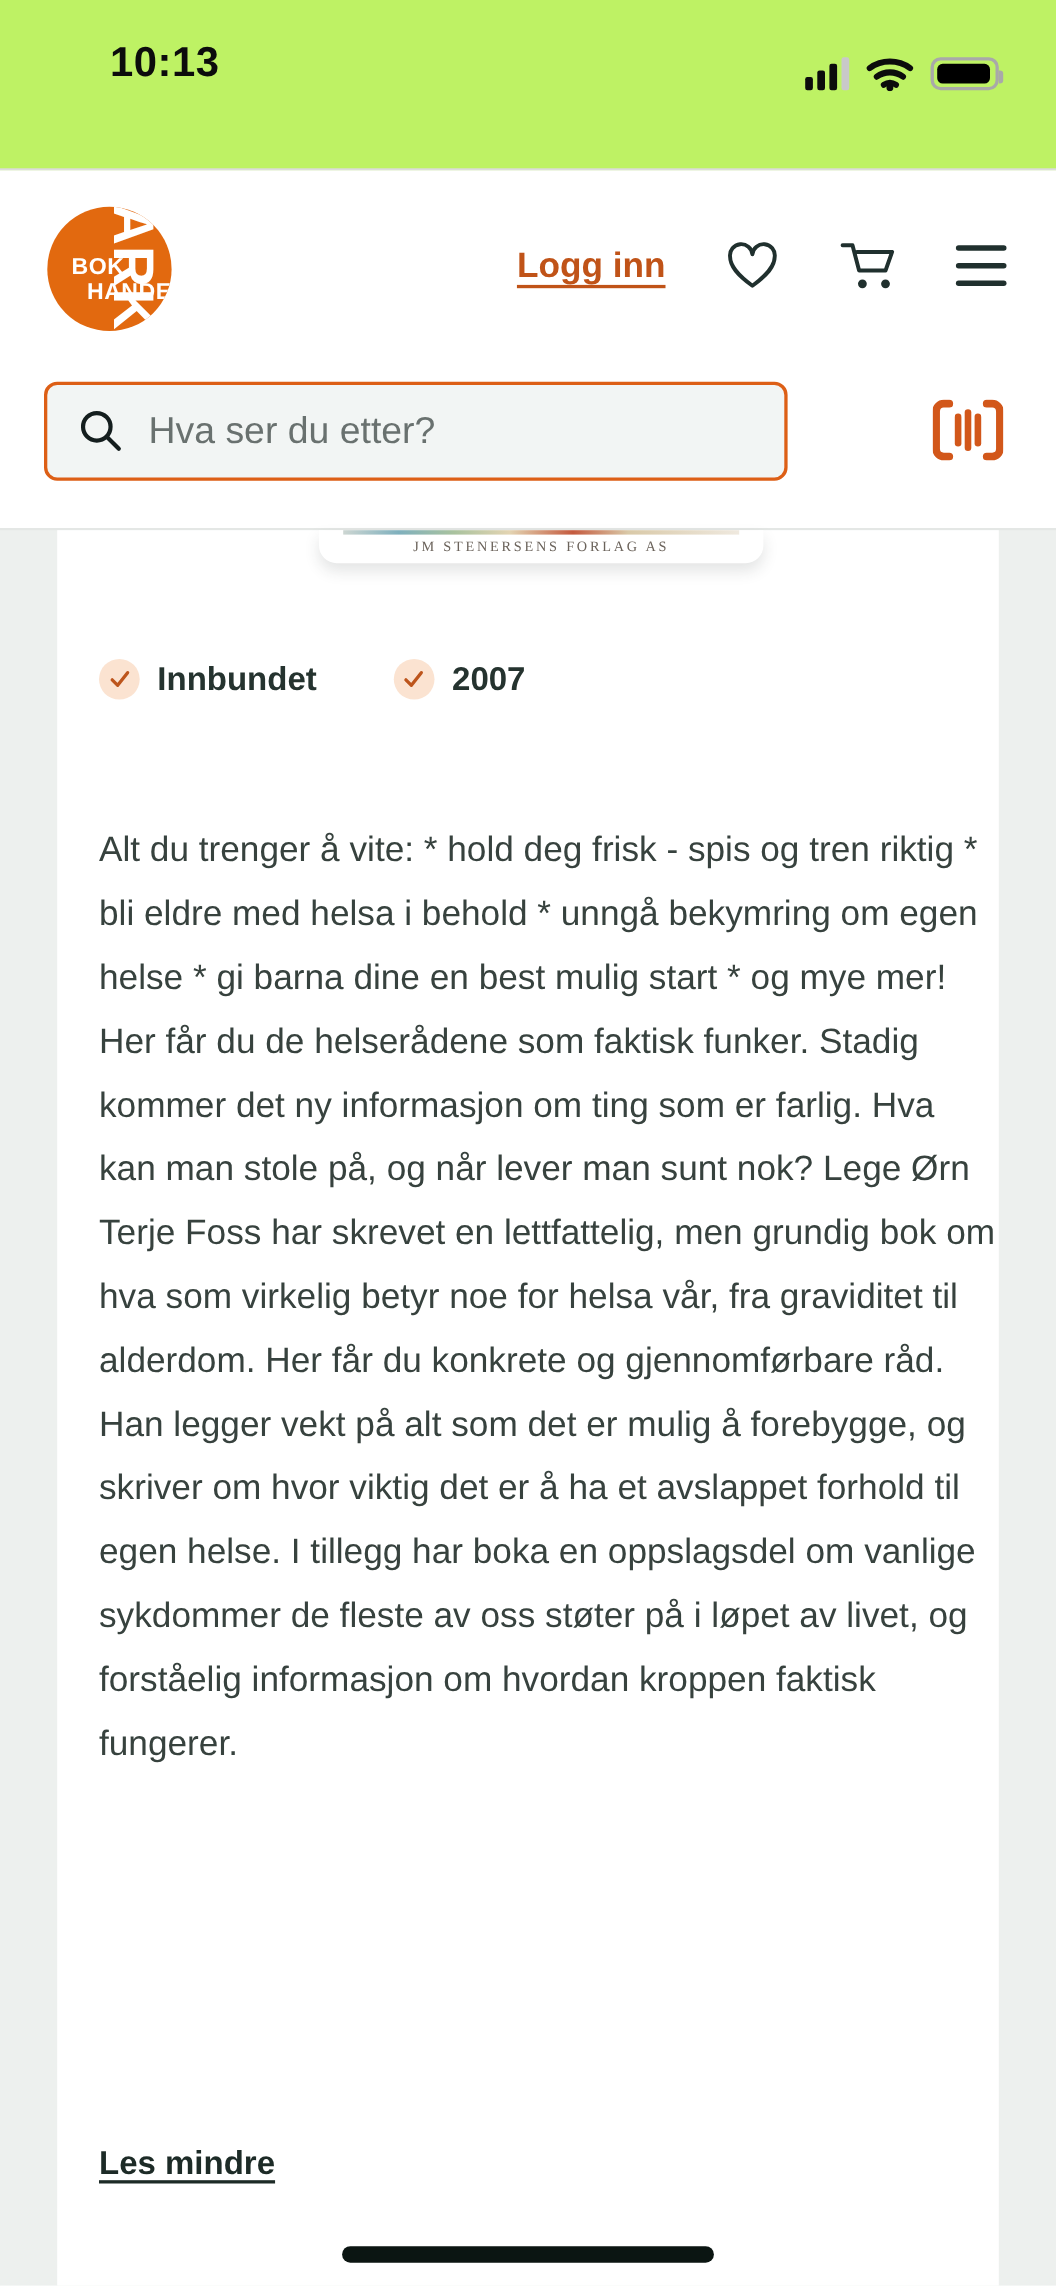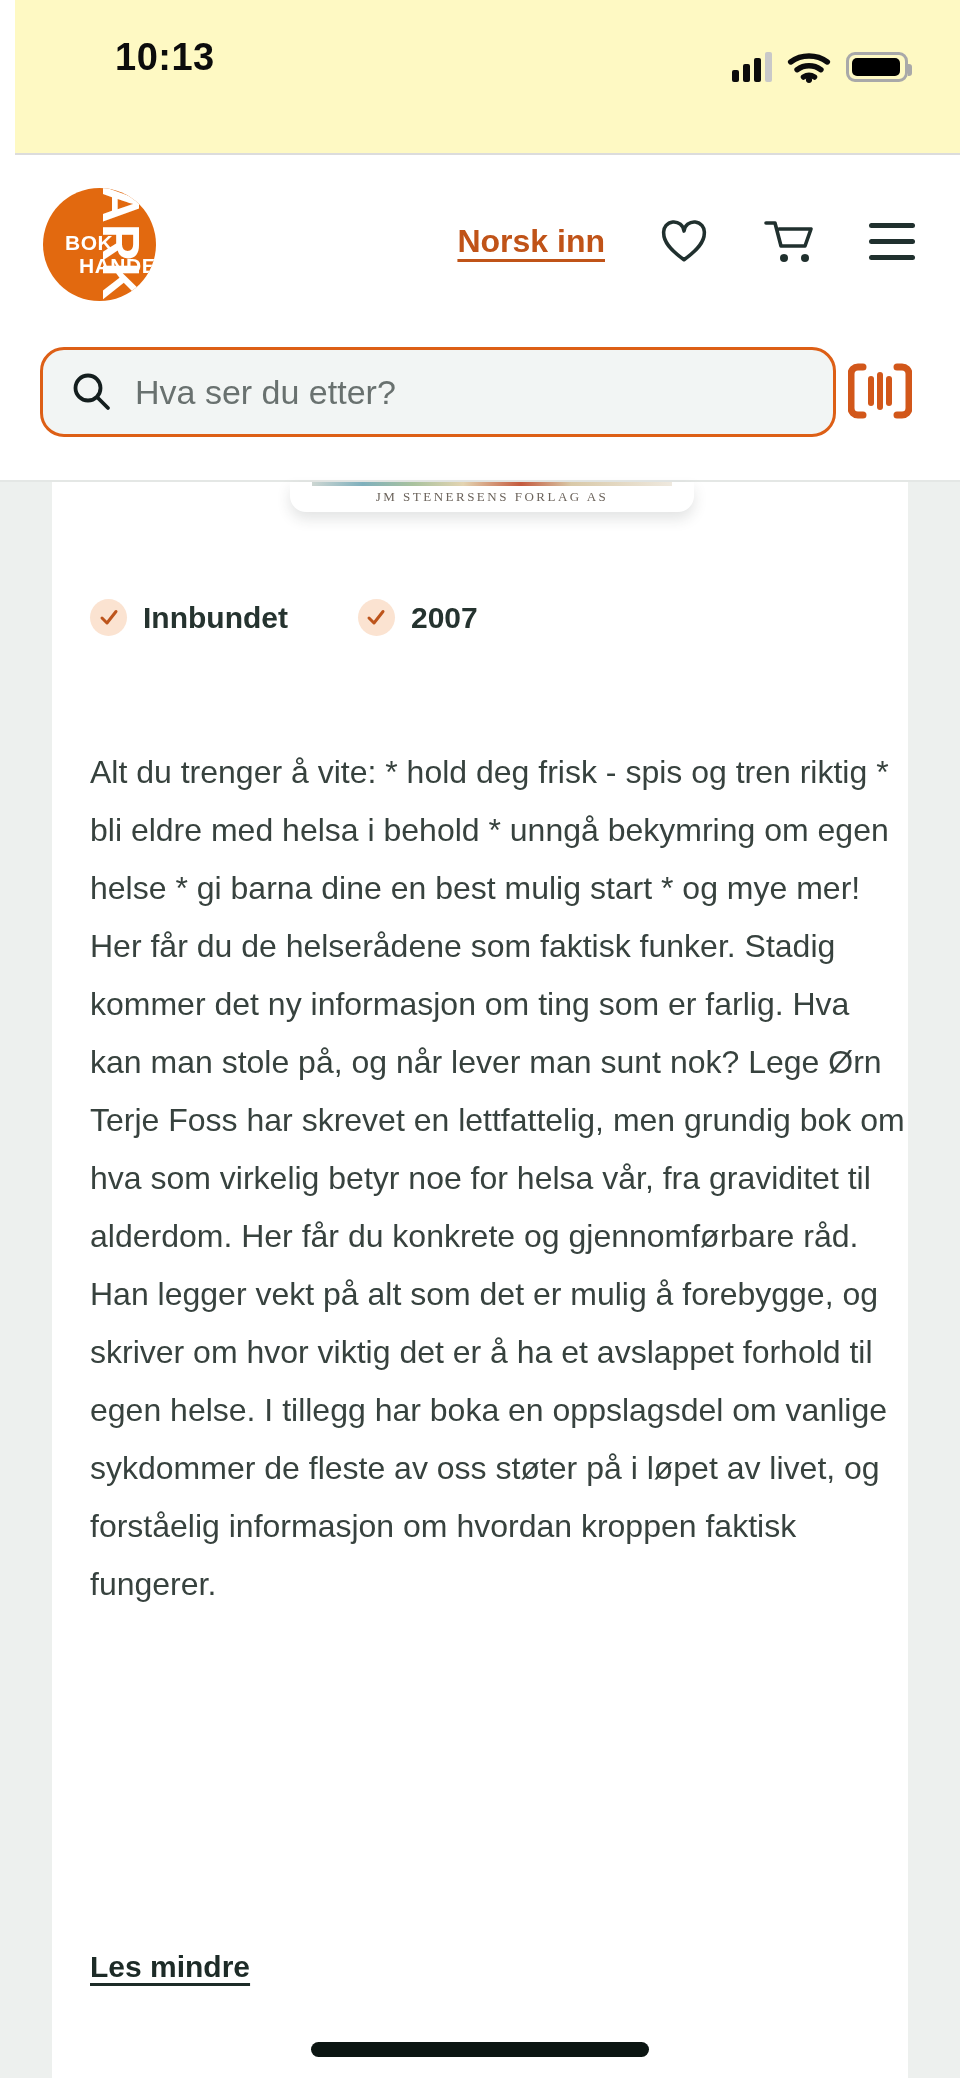--- a/index.html
+++ b/index.html
@@ -4,21 +4,21 @@
 <style>
   * { margin:0; padding:0; box-sizing:border-box; }
   html,body { width:960px; height:2078px; }
   body {
     font-family:"Liberation Sans","DejaVu Sans",sans-serif;
     background:#ffffff; position:relative; overflow:hidden;
     -webkit-font-smoothing:antialiased;
   }
 
   
-  .statusbar { position:relative; height:155px; background:#fef9c3; border-bottom:2px solid #dcdcdc;margin-left:15px; }
+  .statusbar { position:relative; height:155px; background:#bef264; border-bottom:2px solid #dcdcdc; }
   .time { position:absolute; left:100px; top:36px; font-size:38px; font-weight:700; color:#0c0c0c; letter-spacing:.5px; }
   .sysicons { position:absolute; right:52px; top:50px; display:flex; align-items:center; gap:15px; }
   .signal { display:flex; align-items:flex-end; gap:4px; height:30px; }
   .signal i { display:block; width:7px; border-radius:2px; background:#0c0c0c; }
   .signal i:nth-child(1){height:12px;} .signal i:nth-child(2){height:18px;}
   .signal i:nth-child(3){height:24px;} .signal i:nth-child(4){height:30px; background:#c9c9c9;}
   .battery { position:relative; width:62px; height:30px; border:3px solid #a9a9a9; border-radius:9px; }
   .battery .fill { position:absolute; left:3px; top:3px; bottom:3px; width:48px; background:#000; border-radius:5px; }
   .battery .nub { position:absolute; right:-7px; top:9px; width:4px; height:12px; background:#a9a9a9; border-radius:0 3px 3px 0; }
   .urltext { position:absolute; left:0; right:0; top:101px; text-align:center; font-size:30px; color:#1e1e1e; }
@@ -31,22 +31,22 @@
                color:#fff; font-weight:700; font-size:52px; letter-spacing:1px; line-height:1; }
   .logo .bok { position:absolute; left:22px; top:43px; color:#fff; font-weight:700; font-size:21px; letter-spacing:.5px; }
   .logo .handel { position:absolute; left:36px; top:66px; color:#fff; font-weight:700; font-size:21px; letter-spacing:.5px; }
   .hdr-actions { position:absolute; right:45px; top:62px; display:flex; align-items:center; gap:54px; }
   .login { font-size:32px; font-weight:700; color:#c05318; text-decoration:underline;
            text-decoration-thickness:3px; text-underline-offset:7px; cursor:pointer; }
   .icon-btn { background:none; border:none; cursor:pointer; display:block; line-height:0; }
   .burger { display:flex; flex-direction:column; gap:11px; }
   .burger i { display:block; width:46px; height:5px; background:#20302e; border-radius:3px; }
 
-  .searchrow { position:absolute; left:40px; top:192px; width:796px; height:90px;
-               background:#f2f5f4; border:3px solid #dd5f16; border-radius:24px;
+  .searchrow { position:absolute; left:40px; top:192px; width:676px; height:90px;
+               background:#f2f5f4; border:3px solid #dd5f16; border-radius:12px;
                display:flex; align-items:center; padding:0 28px; gap:22px; }
   .searchrow input { flex:1; border:none; background:transparent; outline:none;
                      font-size:34px; color:#2c3736; font-family:inherit; }
   .searchrow input::placeholder { color:#69716f; opacity:1; }
   .scan-btn { position:absolute; right:48px; top:208px; background:none; border:none; cursor:pointer; line-height:0; }
 
   
   .content { position:relative; height:1598px; background:#edf0ee; border-top:2px solid #e4e7e5; padding:0 52px; }
   .panel { position:relative; background:#fff; width:100%; height:100%; }
 
@@ -100,21 +100,21 @@
 
 <div class="header">
 
   <div class="logo">
     <span class="ark">ARK</span>
     <span class="bok">BOK</span>
     <span class="handel">HANDEL</span>
   </div>
 
   <div class="hdr-actions">
-    <a class="login">Norsk inn</a>
+    <a class="login">Logg inn</a>
 
     <button class="icon-btn">
       <svg width="50" height="46" viewBox="0 0 48 44">
         <path d="M24 40 C11 30.5 4.5 23 4.5 14.5 a9.8 9.8 0 0 1 19.5 -2 a9.8 9.8 0 0 1 19.5 2 C43.5 23 37 30.5 24 40 z" fill="none" stroke="#20302e" stroke-width="3.4" stroke-linejoin="round"></path>
       </svg>
     </button>
 
     <button class="icon-btn">
       <svg width="52" height="48" viewBox="0 0 52 48">
         <path d="M3 6 h9 l6 23 h24 l6 -17 h-32" fill="none" stroke="#20302e" stroke-width="3.6" stroke-linejoin="round" stroke-linecap="round"></path>

